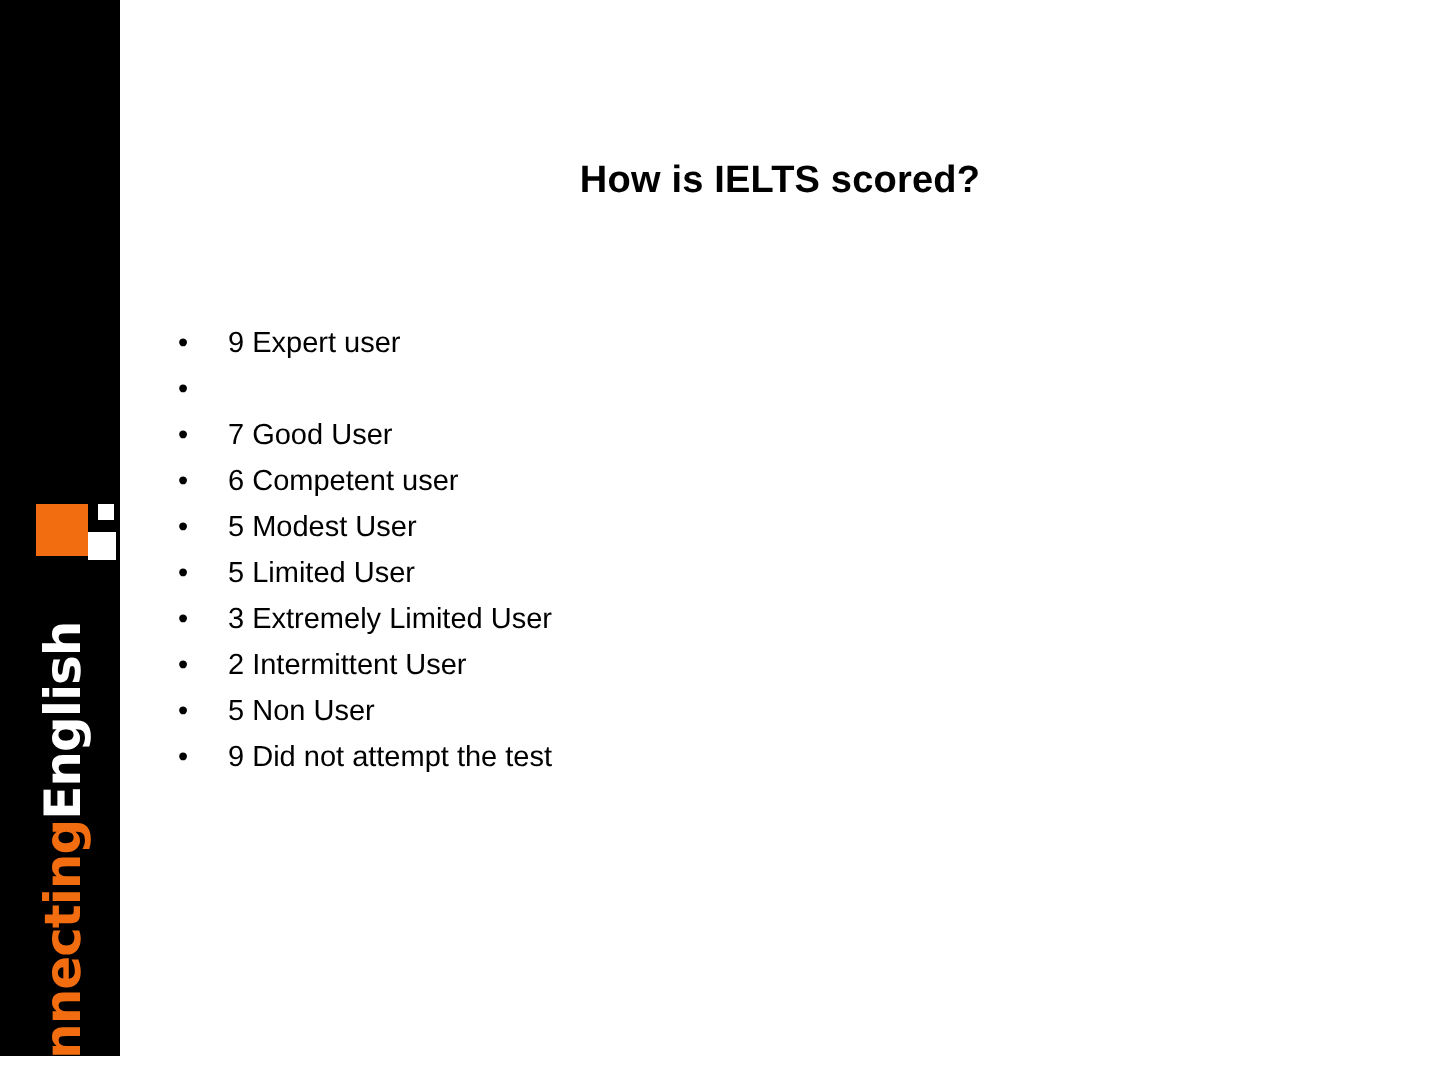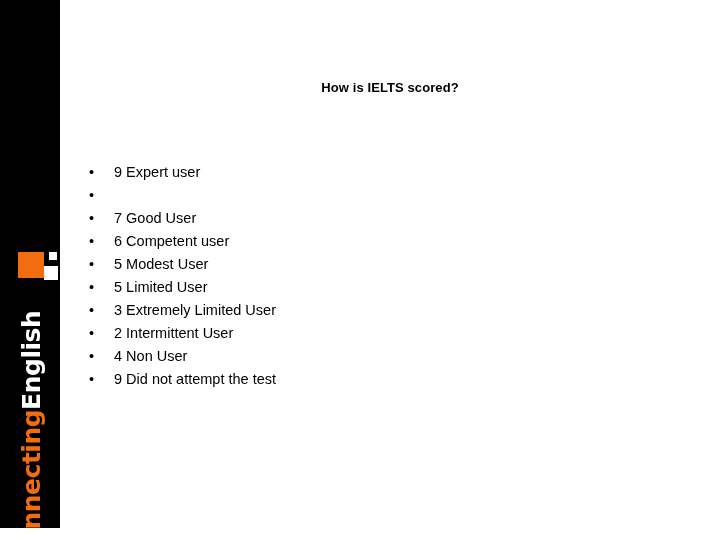--- a/index.html
+++ b/index.html
@@ -88,21 +88,21 @@
   .wm-connecting { color: #f26d0f; }
   .wm-english { color: #ffffff; }
 
   
   #title {
     position: absolute;
     left: 60px;
     top: 80px;
     width: 660px;
     text-align: center;
-    font-size: 13px;
+    font-size: 19px;
     font-weight: bold;
     color: #000000;
     letter-spacing: 0.1px;
   }
 
   #bullets {
     position: absolute;
     left: 86px;
     top: 161px;
     width: 420px;
@@ -178,21 +178,21 @@
     <li>
       <span class="bullet-dot">•</span>
       <span class="bullet-text">3 Extremely Limited User</span>
     </li>
     <li>
       <span class="bullet-dot">•</span>
       <span class="bullet-text">2 Intermittent User</span>
     </li>
     <li>
       <span class="bullet-dot">•</span>
-      <span class="bullet-text">4 Non User</span>
+      <span class="bullet-text">5 Non User</span>
     </li>
     <li>
       <span class="bullet-dot">•</span>
       <span class="bullet-text">9 Did not attempt the test</span>
     </li>
   </ul>
 
 </div>
 
 </body></html>

